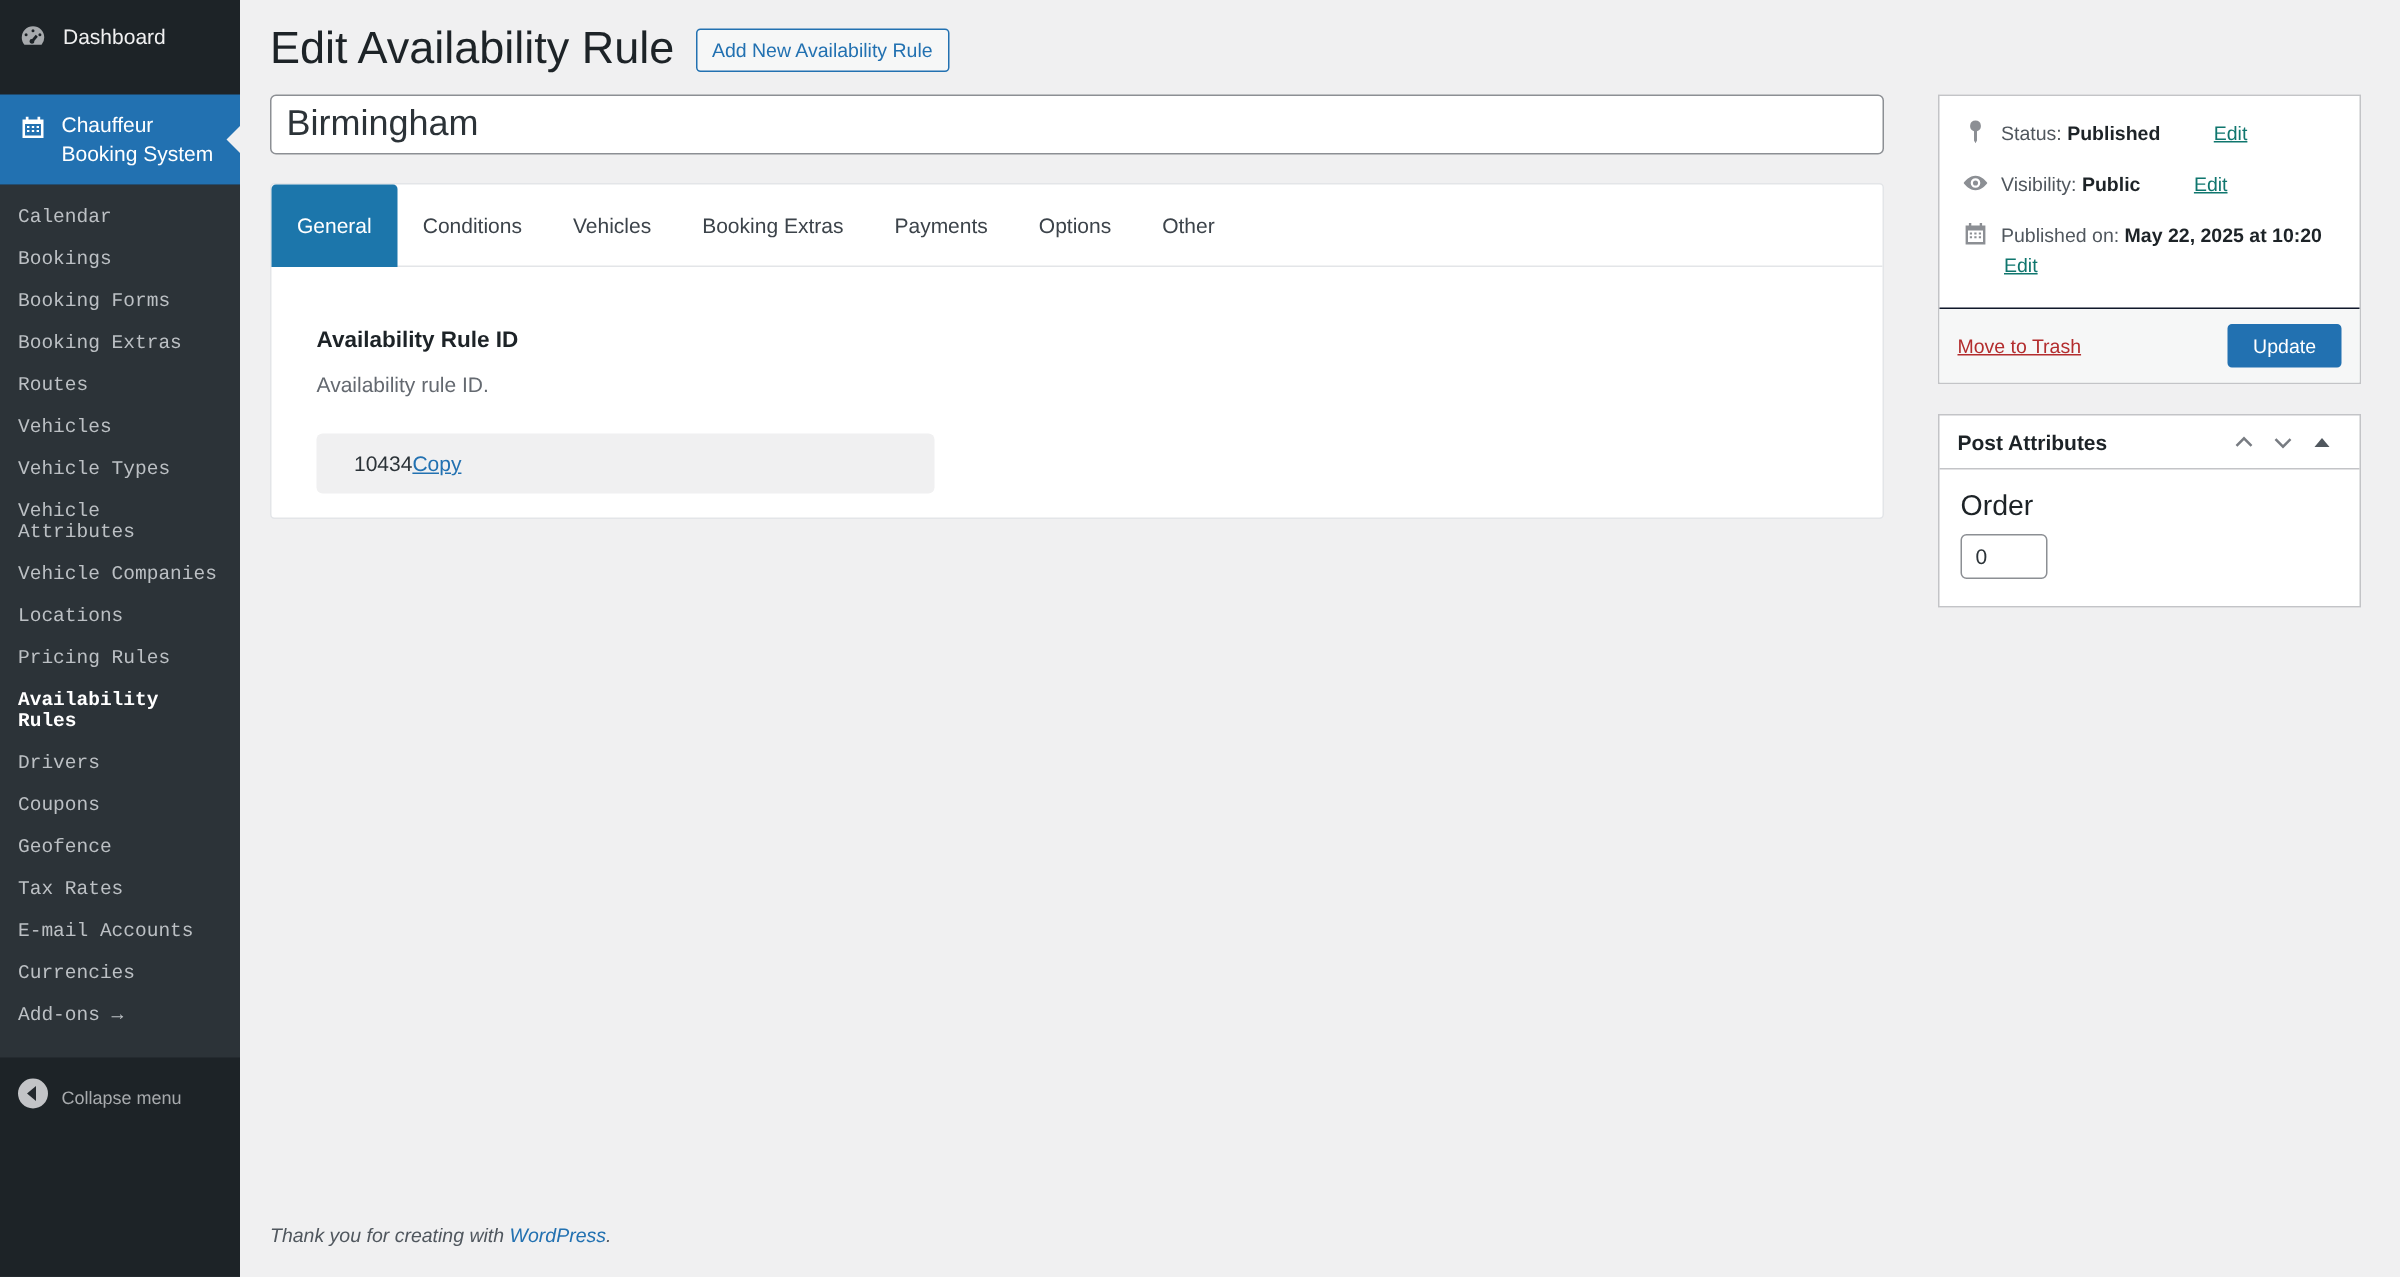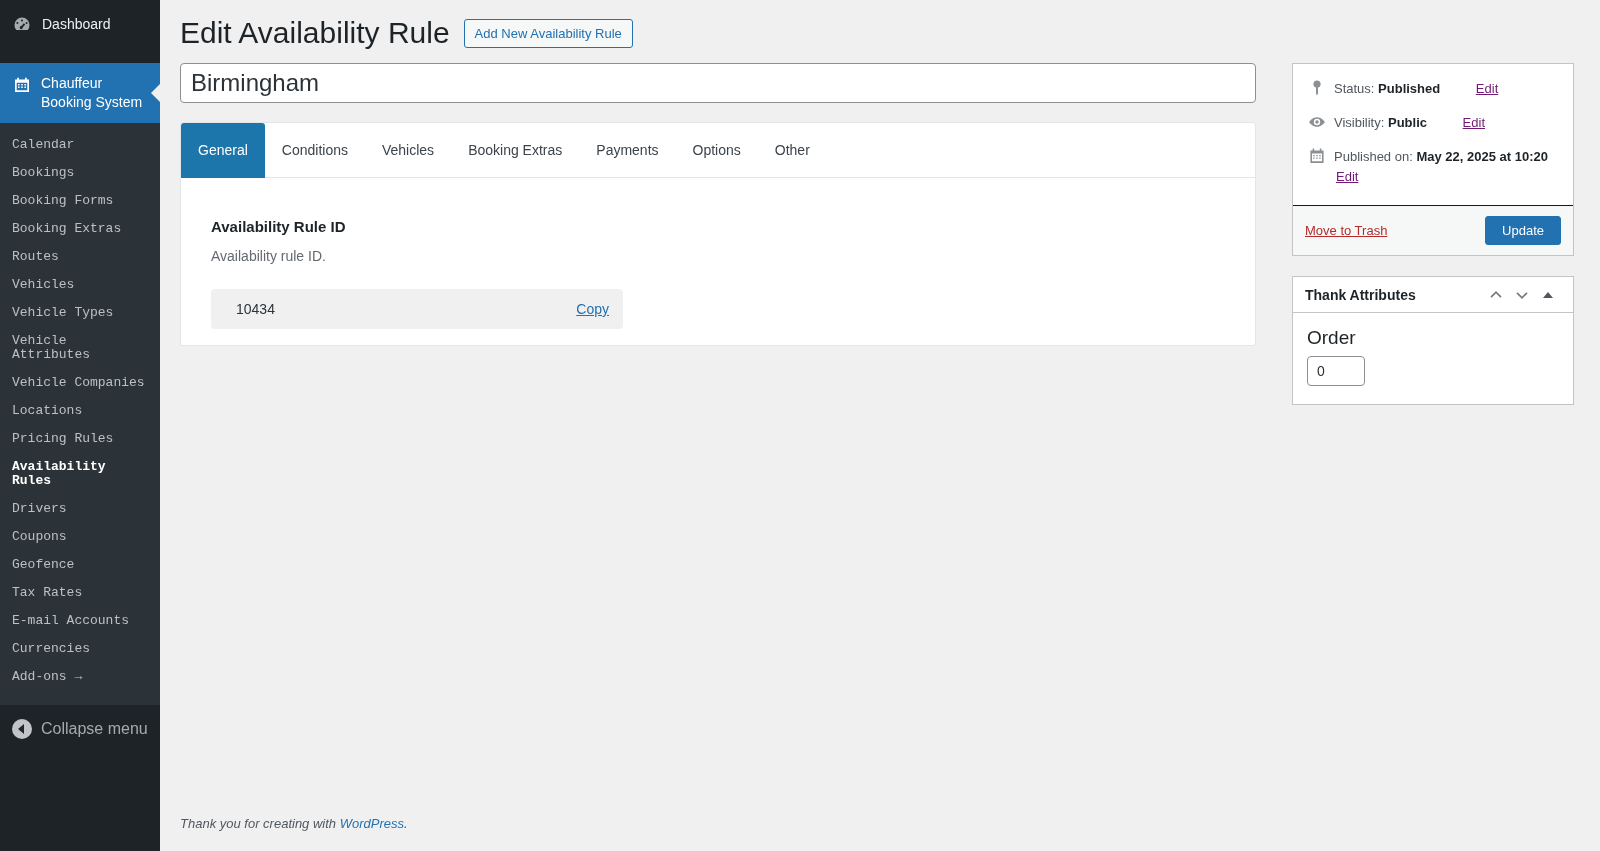--- a/index.html
+++ b/index.html
@@ -35,22 +35,22 @@
     border-top: 9px solid transparent; border-bottom: 9px solid transparent;
     border-right: 9px solid #f0f0f1;
   }
   .submenu { background: #2c3338; padding: 8px 0 14px; }
   .submenu-item {
     display: block; padding: 7px 12px; font-size: 13px;
     color: #bcc0c4; line-height: 14px; cursor: pointer; text-decoration: none; font-family: Liberation Mono, monospace;
   }
   .submenu-item.active { color: #fff; font-weight: 700; }
   .collapse-row {
-    display: flex; align-items: center; gap: 9px;
-    padding: 12px; margin-top: 2px; color: #a7aaad; font-size: 16px; cursor: pointer;
+    display: flex; align-items: flex-end; gap: 9px;
+    padding: 12px; margin-top: 2px; color: #a7aaad; font-size: 12px; cursor: pointer;
   }
   .collapse-circle {
     width: 20px; height: 20px; border-radius: 50%;
     background: #c3c4c7; display: flex; align-items: center; justify-content: center;
   }
   .collapse-circle .tri {
     width: 0; height: 0; margin-right: 2px;
     border-top: 5px solid transparent; border-bottom: 5px solid transparent;
     border-right: 6px solid #23282d;
   }
@@ -82,21 +82,21 @@
   .tab.active {
     background: #1c76ab; color: #fff; height: 55px; margin-bottom: -1px;
     border-radius: 3px 3px 0 0;
   }
   .panel-body { padding: 40px 30px 16px; }
   .field-heading { font-size: 15px; font-weight: 700; color: #1d2327; margin: 0 0 13px; }
   .field-desc { font-size: 14px; color: #646970; margin: 0 0 25px; }
   .id-row {
     width: 412px; max-width: 100%; height: 40px; background: #f0f0f1;
     border-radius: 4px; display: flex; align-items: center;
-    justify-content: space-between; padding: 0 14px 0 25px;
+    padding: 0 14px 0 25px;
   }
   .id-value { font-size: 14px; color: #2c3338; }
   .copy-link { font-size: 14px; color: #2271b1; text-decoration: underline; cursor: pointer; }
 
   
   .postbox { background: #fff; border: 1px solid #c3c4c7; }
   .postbox.second { margin-top: 20px; }
   .postbox-header {
     display: flex; align-items: center; justify-content: space-between;
     padding: 0 12px; height: 36px; border-bottom: 1px solid #c3c4c7;
@@ -112,21 +112,21 @@
     border-left: 5px solid transparent; border-right: 5px solid transparent;
     border-bottom: 6px solid #50575e;
   }
   .pub-body { padding: 14px 14px 5px; font-size: 13px; color: #50575e; }
   .misc-row { margin-bottom: 13px; line-height: 20px; }
   .misc-row .dashicon {
     display: inline-block; width: 20px; height: 20px;
     vertical-align: -5px; margin-right: 7px; color: #8c8f94;
   }
   .misc-row b { color: #1d2327; }
-  .edit-link { color: #701a75; text-decoration: underline; cursor: pointer; margin-left: 3px; padding-left: 29px; }
+  .edit-link { color: #0f766e; text-decoration: underline; cursor: pointer; margin-left: 3px; padding-left: 29px; }
   .pub-footer {
     display: flex; align-items: center; justify-content: space-between;
     background: #f6f7f7; border-top: 1px solid #0f172a; padding: 10px 12px;
   }
   .trash-link { color: #b32d2e; font-size: 13px; text-decoration: underline; cursor: pointer; }
   .update-btn {
     font-family: inherit; background: #2271b1; border: 1px solid #2271b1; color: #fff;
     font-size: 13px; padding: 6px 16px; border-radius: 3px; cursor: pointer;
   }
   .attr-body { padding: 14px 14px 18px; }
@@ -268,21 +268,21 @@
           </div>
         </div>
         <div class="pub-footer">
           <a class="trash-link">Move to Trash</a>
           <button class="update-btn">Update</button>
         </div>
       </div>
 
       <div class="postbox second">
         <div class="postbox-header">
-          <span class="postbox-title">Thank Attributes</span>
+          <span class="postbox-title">Post Attributes</span>
           <span class="handle-actions">
             <button class="handle-btn">
               <svg width="16" height="16" viewBox="0 0 16 16">
                   <path d="M3 10.2l5-5 5 5" fill="none" stroke="currentColor" stroke-width="1.7"></path>
                 </svg>
             </button>
             <button class="handle-btn">
               <svg width="16" height="16" viewBox="0 0 16 16">
                   <path d="M3 5.8l5 5 5-5" fill="none" stroke="currentColor" stroke-width="1.7"></path>
                 </svg>

